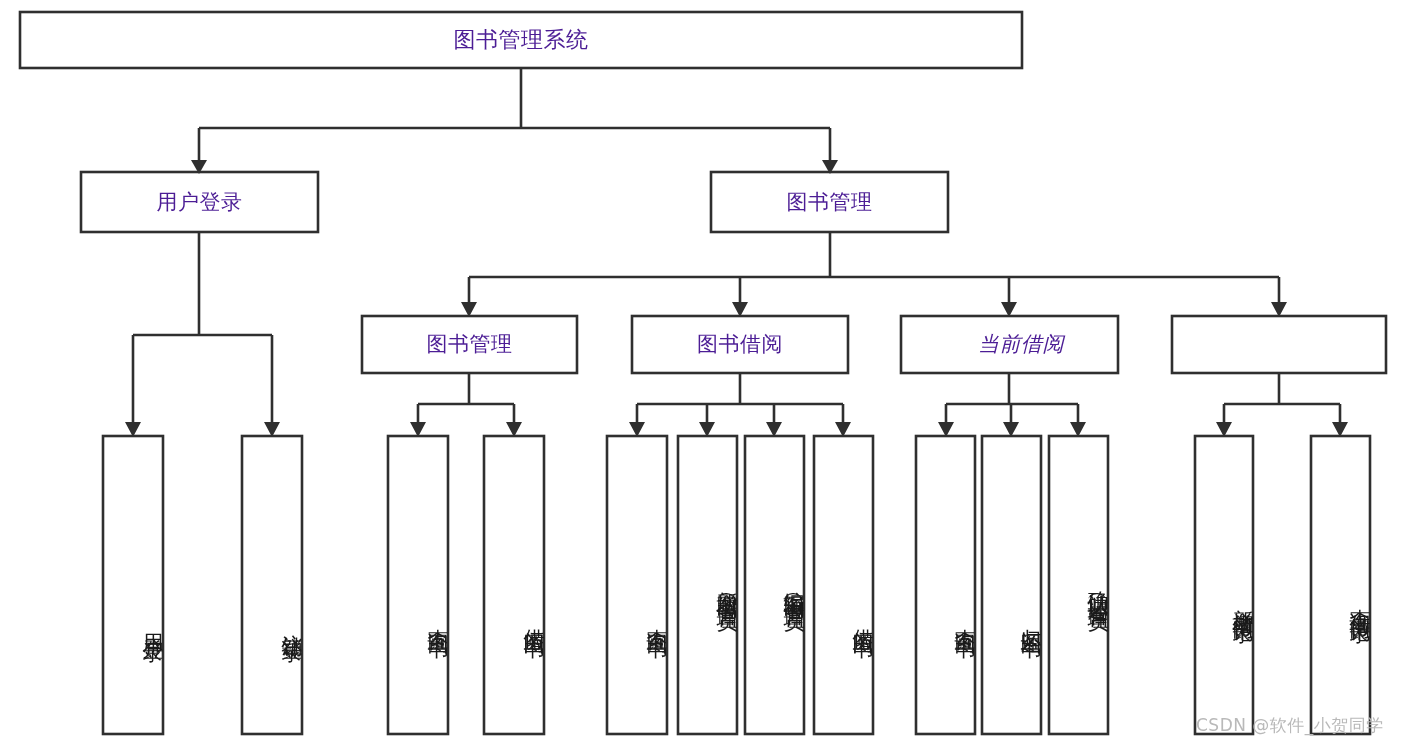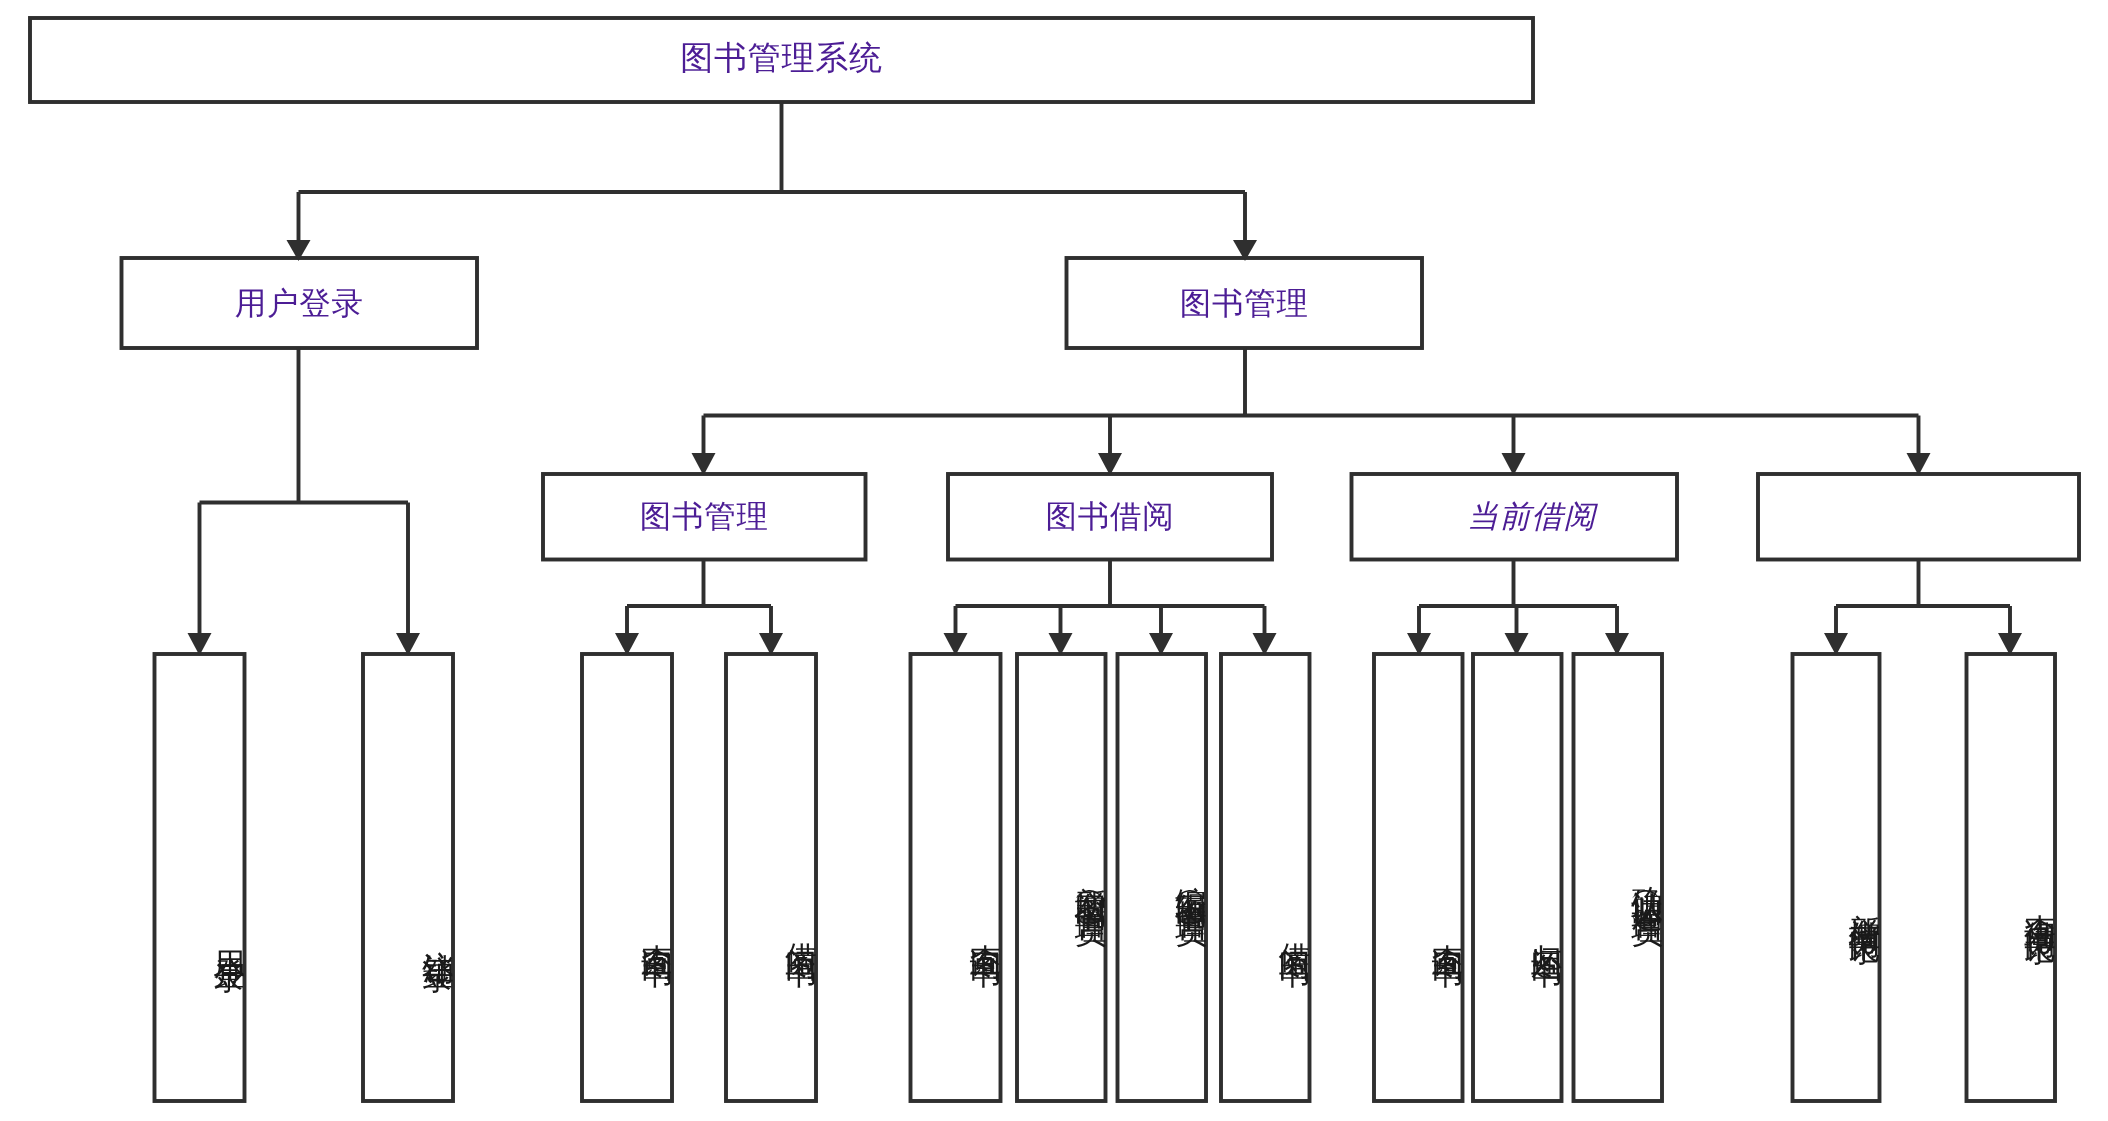--- a/index.html
+++ b/index.html
@@ -162,14 +162,15 @@
   <div class="leaf-label" style="left:607px; top:508px; width:60px; height:220px;">查询图书</div>
   <div class="leaf-label" style="left:678px; top:442px; width:59px; height:290px;">新增图书（管理员）</div>
   <div class="leaf-label" style="left:745px; top:442px; width:59px; height:290px;">编辑图书（管理员）</div>
   <div class="leaf-label" style="left:814px; top:508px; width:59px; height:220px;">借阅图书</div>
   <div class="leaf-label" style="left:916px; top:508px; width:59px; height:220px;">查询图书</div>
   <div class="leaf-label" style="left:982px; top:508px; width:59px; height:220px;">归还图书</div>
   <div class="leaf-label" style="left:1049px; top:442px; width:59px; height:290px;">确认归还（管理员）</div>
   <div class="leaf-label" style="left:1195px; top:468px; width:58px; height:265px;">新增借阅记录</div>
   <div class="leaf-label" style="left:1311px; top:468px; width:59px; height:265px;">查询借阅记录</div>
 
+  <div class="watermark" style="left:1196px; top:714px;">CSDN @软件_小贺同学</div>
 
 </div>
 
 </body></html>

